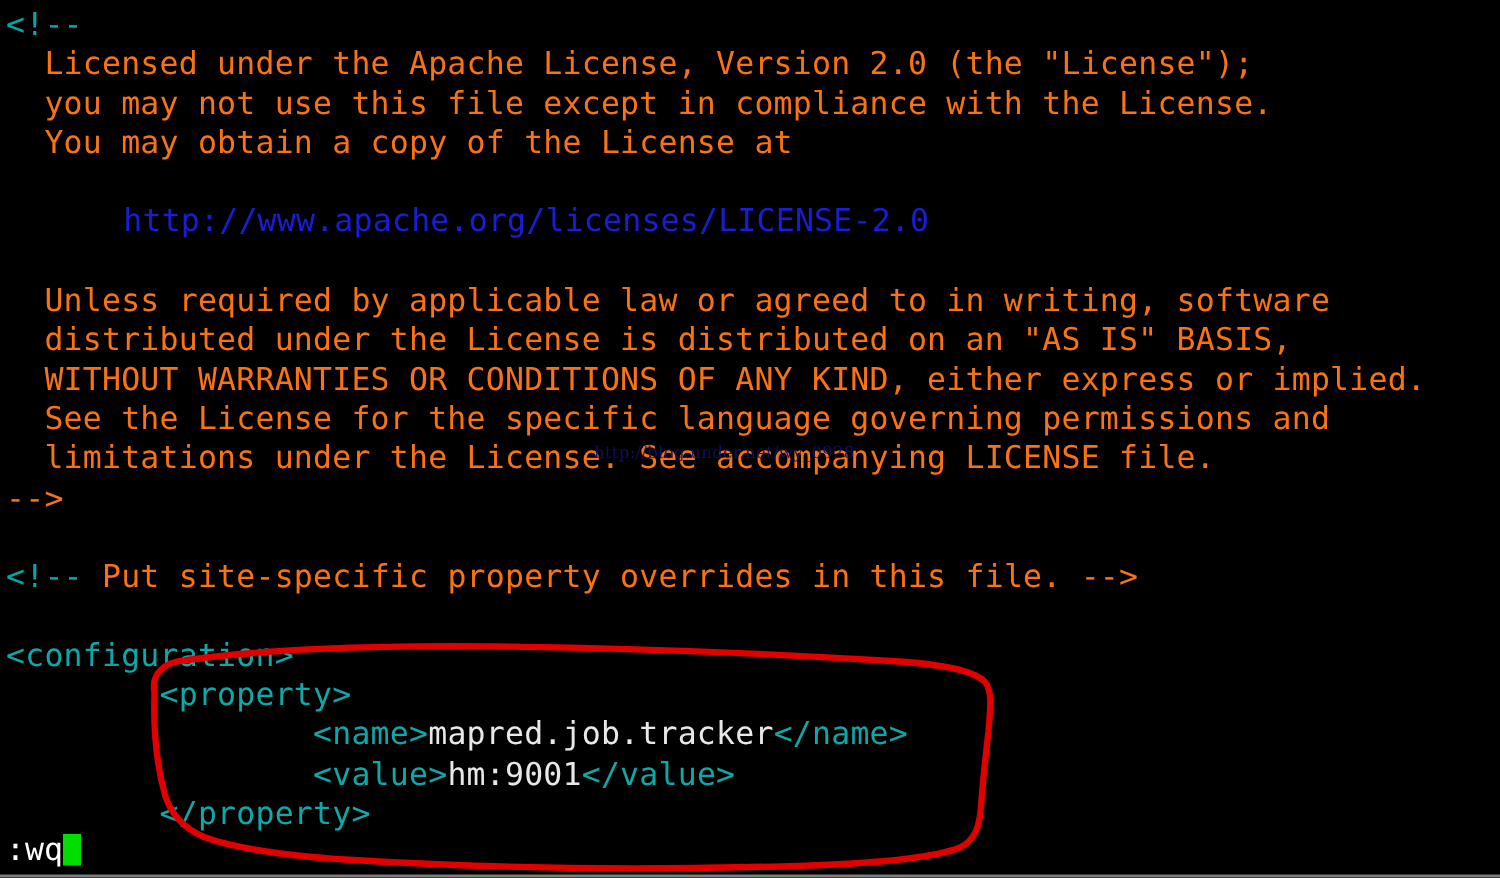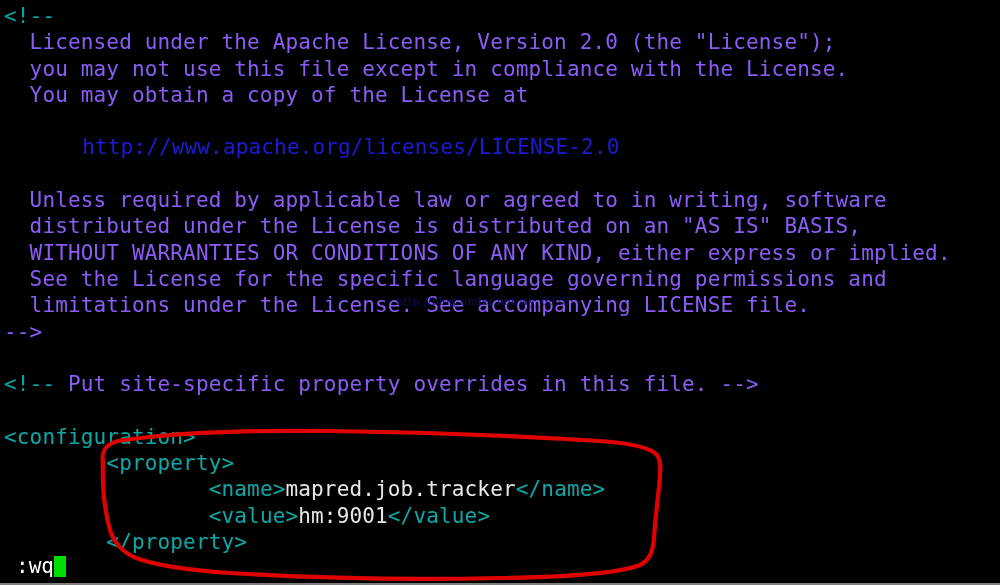--- a/index.html
+++ b/index.html
@@ -40,41 +40,41 @@
     z-index: 2;
   }
 
   .line {
     height: 26.3px;
     white-space: pre;
   }
 
   
   .c-delim   { color: #00a9a9; }   
-  .c-comment { color: #8b5cf6; }   
+  .c-comment { color: #f97316; }   
   .c-url     { color: #1b1bd8; margin-left: 27px; }   
   .c-tag     { color: #0fa8a8; }   
   .c-text    { color: #e8e8e8; }   
   .c-status  { color: #ffffff; }   
 
   
   .cursor {
     display: inline-block;
     width: 12px;
     height: 21px;
     background: #00dd00;
     vertical-align: -4px;
   }
 
   
   #status-line {
     position: absolute;
     left: 0;
     bottom: 6px;
-    padding-left: 16px;
+    padding-left: 4px;
     font-size: 21px;
     line-height: 22px;
     white-space: pre;
     z-index: 3;
   }
 
   
   #watermark {
     position: absolute;
     left: 396px;

